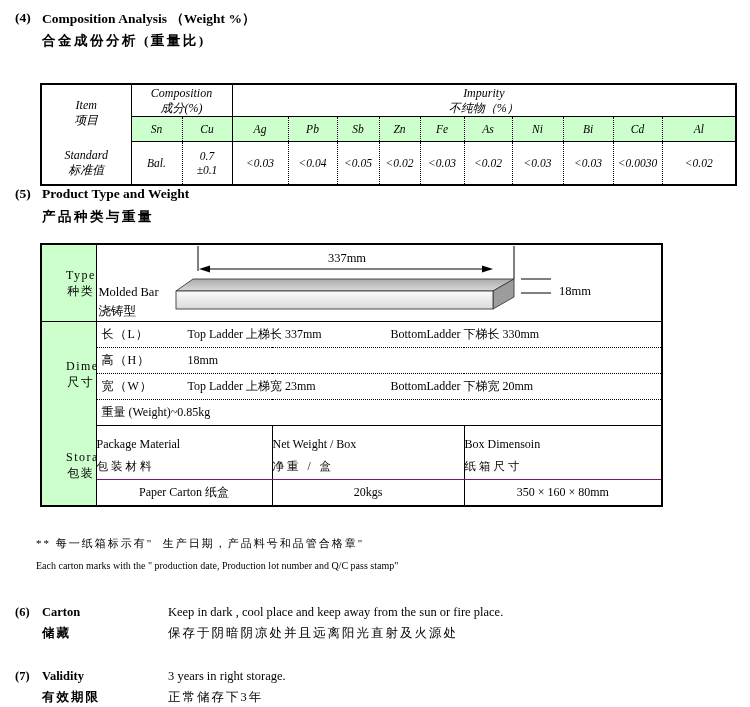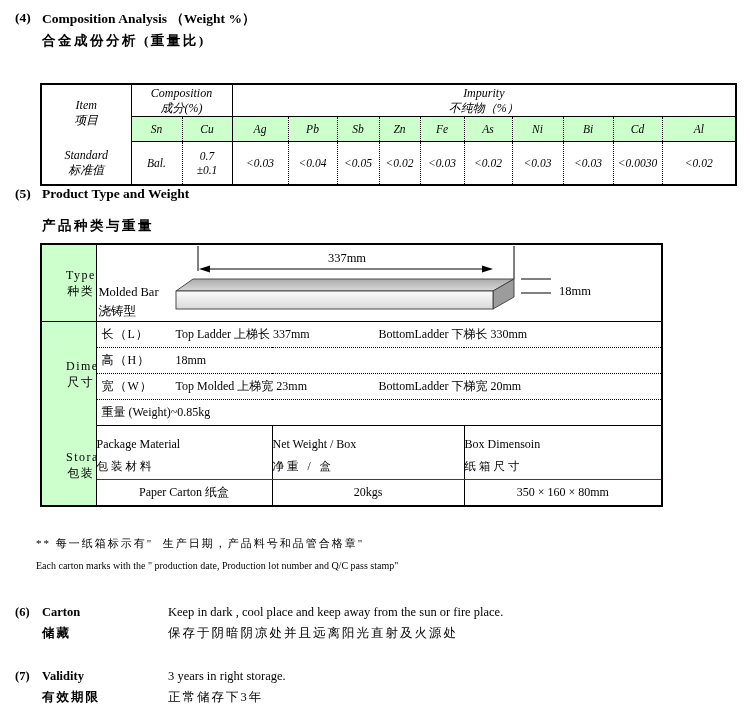--- a/index.html
+++ b/index.html
@@ -34,21 +34,21 @@
   .green .two{line-height:16px;letter-spacing:1.5px;padding-left:24px;}
   .row-type td{border-bottom:1.5px solid #000;}
   .draw-cell{position:relative;height:76px;}
   .molded{position:absolute;left:2px;top:38px;line-height:19px;font-size:12.5px;}
   .bar-svg{position:absolute;left:0;top:0;}
   .dimrow{height:25px;}
   .dim-dot{border-bottom:1px dotted #000;}
   .dim-solid{border-bottom:1.5px solid #000;}
   .dimflex{display:flex;padding-left:5px;align-items:center;font-size:12px;}
   .dl{width:74px;letter-spacing:1px;}
-  .dv1{width:203px;}
+  .dv1{width:203px;margin-left:12px;}
   .dv2{flex:1;}
   .pkg-h{height:53px;text-align:left;border-right:1px solid #000;border-bottom:1px solid #701a75;}
   .pkg-h.last,.pkg-v.last{border-right:none;}
   .pkg-h .ln1{margin-top:6px;font-size:12px;}
   .pkg-h .ln2{margin-top:7px;font-size:11.5px;letter-spacing:3px;}
   .pkg-v{height:25px;text-align:center;border-right:1px solid #000;font-size:12px;}
 
   
   .notes{position:absolute;left:36px;top:536px;}
   .note-zh{font-size:11px;letter-spacing:2px;white-space:pre;}
@@ -134,21 +134,21 @@
       <td class="val">&lt;0.0030</td>
       <td class="val">&lt;0.02</td>
     </tr>
   </tbody>
     </table>
 
   <div class="hrow" style="left:15px;top:186px;">
     <span class="hnum">(5)</span>
     <span>Product Type and Weight</span>
   </div>
-  <div class="hzh" style="left:42px;top:217px;">产品种类与重量</div>
+  <div class="hzh" style="left:42px;top:208px;">产品种类与重量</div>
 
   <table class="t2">
     <colgroup>
       <col style="width:55px">
         <col style="width:176px">
         <col style="width:192px">
         <col style="width:198px">
     </colgroup>
     <tbody>
         <tr class="row-type">
@@ -206,21 +206,21 @@
           <span class="dl">高（H）</span>
           <span class="dv1">18mm</span>
           <span class="dv2"></span>
         </div>
       </td>
     </tr>
     <tr>
       <td class="dimrow dim-dot" colspan="3">
         <div class="dimflex">
           <span class="dl">宽（W）</span>
-          <span class="dv1">Top Molded 上梯宽 23mm</span>
+          <span class="dv1">Top Ladder 上梯宽 23mm</span>
           <span class="dv2">BottomLadder 下梯宽 20mm</span>
         </div>
       </td>
     </tr>
     <tr>
       <td class="dimrow dim-solid" colspan="3">
         <div class="dimflex">
           <span>重量 (Weight)~0.85kg</span>
         </div>
       </td>

